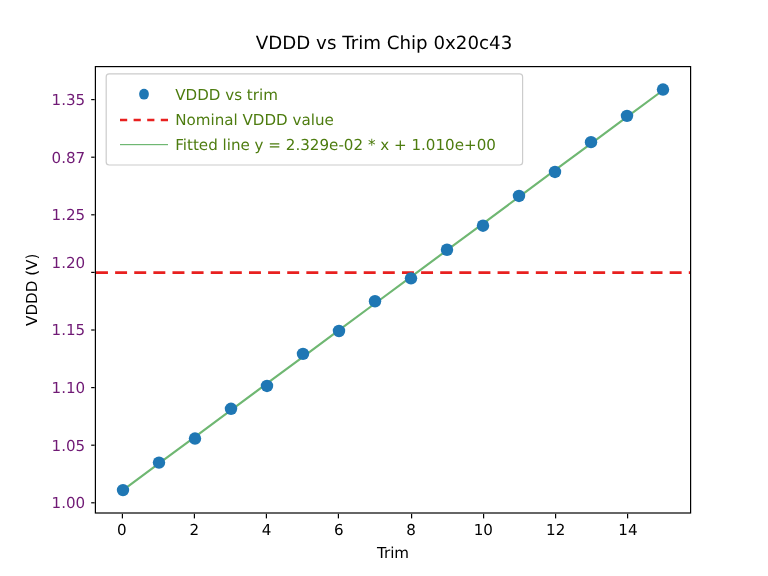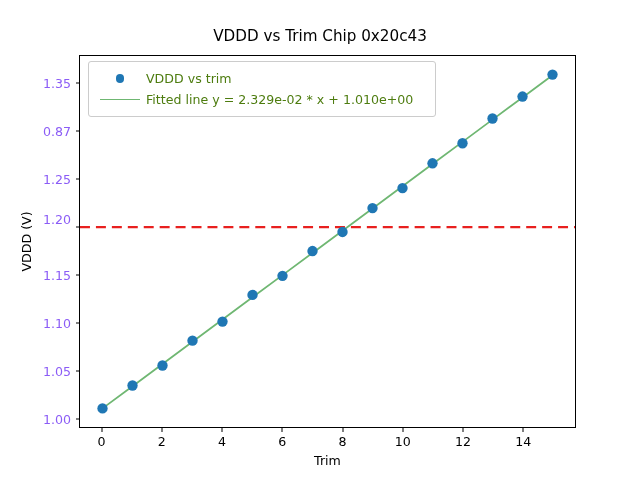--- a/index.html
+++ b/index.html
@@ -49,21 +49,21 @@
     width: 100%;
     height: 100%;
     overflow: visible;
   }
   
   .ytick-label {
     position: absolute;
     right: 0;
     transform: translateY(-50%);
     font-size: 12.6px;
-    color: #8b5cf6;
+    color: #701a75;
     white-space: nowrap;
   }
   #ytick-labels {
     position: absolute;
     left: 0;
     top: 55px;
     width: 71px;
     height: 373px;
   }
   .xtick-label {
@@ -269,19 +269,25 @@
 
   <div id="legend">
     <div class="legend-row">
       <span class="legend-swatch">
           <span class="swatch-dot"></span>
         </span>
       <span class="legend-label">VDDD vs trim</span>
     </div>
     <div class="legend-row">
       <span class="legend-swatch">
+          <span class="swatch-dash"></span>
+        </span>
+      <span class="legend-label">Nominal VDDD value</span>
+    </div>
+    <div class="legend-row">
+      <span class="legend-swatch">
           <span class="swatch-line"></span>
         </span>
       <span class="legend-label">Fitted line y = 2.329e-02 * x + 1.010e+00</span>
     </div>
   </div>
 
 </div>
 
 </body></html>

